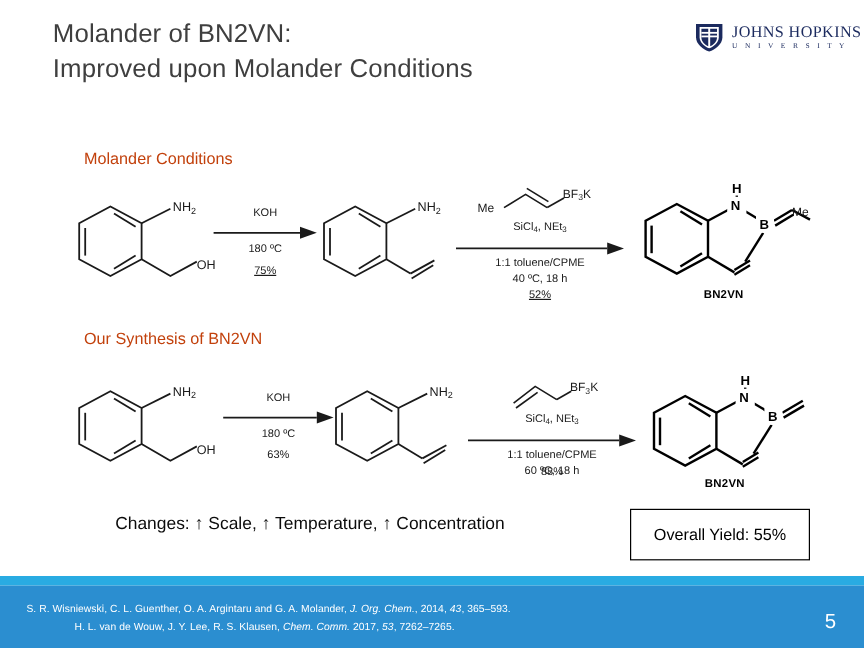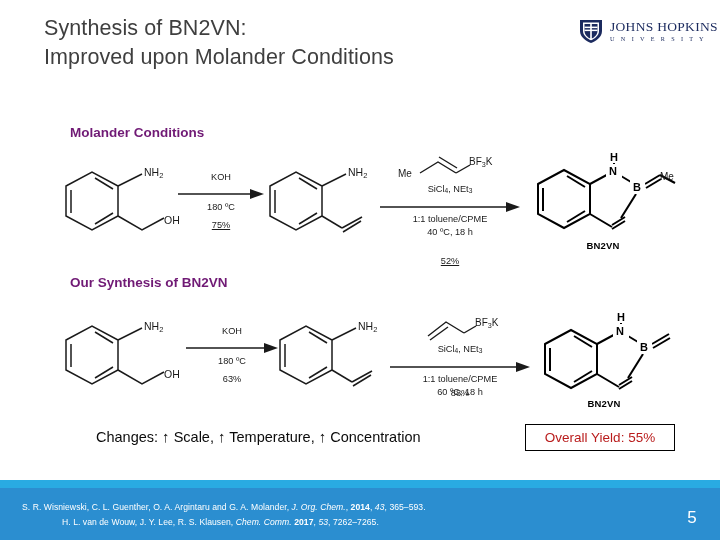--- a/index.html
+++ b/index.html
@@ -20,21 +20,21 @@
   .title-line { display: block; white-space: nowrap; }
 
   
   .logo { position: absolute; left: 578px; top: 18px; display: flex; align-items: center; gap: 6px; }
   .logo-text { display: flex; flex-direction: column; justify-content: center; }
   .logo-name { font-family: "Liberation Serif", serif; font-size: 13.5px; color: #1b2a5e; letter-spacing: 0.3px; line-height: 14px; white-space: nowrap; }
   .logo-sub { font-family: "Liberation Serif", serif; font-size: 6.2px; color: #1b2a5e; letter-spacing: 2.4px; line-height: 9px; white-space: nowrap; }
 
   
   .section-head {
-    position: absolute; font-size: 13.5px; color: #701a75; font-weight: 700; white-space: nowrap;
+    position: absolute; font-size: 13.5px; color: #c2410c; font-weight: 400; white-space: nowrap;
   }
   #head1 { left: 70px; top: 125px; }
   #head2 { left: 70px; top: 275px; }
 
   
   .scheme { position: absolute; left: 0; width: 720px; }
   #scheme1 { top: 150px; height: 110px; }
   #scheme2 { top: 302px; height: 112px; }
 
   .mol { position: absolute; }
@@ -59,58 +59,58 @@
 
   
   .changes {
     position: absolute; left: 96px; top: 428px;
     font-size: 14.5px; color: #0b0b0b; white-space: nowrap;
   }
   .uparrow { font-size: 15px; font-weight: bold; }
 
   
   .yieldbox {
-    position: absolute; left: 525px; top: 424px; width: 150px; height: 27px;
+    position: absolute; left: 525px; top: 424px; width: 150px; height: 43px;
     border: 1.4px solid #000; background: #fff;
     display: flex; align-items: center; justify-content: center;
-    font-size: 13.5px; color: #b91c1c; white-space: nowrap;
+    font-size: 13.5px; color: #000000; white-space: nowrap;
   }
 
   
   .footer-top {
     position: absolute; left: 0; top: 480px; width: 720px; height: 8px;
     background: #29abe2;
   }
   .footer-main {
     position: absolute; left: 0; top: 488px; width: 720px; height: 52px;
     background: #2b8ed0;
   }
   .cite {
     position: absolute; left: 22px; color: #ffffff; font-size: 8.6px;
     white-space: nowrap; letter-spacing: 0.05px;
   }
   #cite1 { top: 502px; }
   #cite2 { top: 517px; padding-left: 40px; }
   .cite i { font-style: italic; }
-  .cite b { font-weight: bold; }
+  .cite b { font-weight: normal; }
 
   .slideno {
     position: absolute; left: 678px; top: 508px; width: 28px;
     text-align: center; color: #ffffff; font-size: 17px;
   }
 
   svg { display: block; overflow: visible; }
 </style>
 </head>
 <body>
 
 <div class="slide">
 
   <div class="title">
-    <span class="title-line">Synthesis of BN2VN:</span>
+    <span class="title-line">Molander of BN2VN:</span>
     <span class="title-line">Improved upon Molander Conditions</span>
   </div>
 
   <div class="logo">
     <span>
       <svg width="26" height="26" viewBox="0 0 26 26">
         <path d="M2 2 H24 V13 C24 19 18 23 13 25 C8 23 2 19 2 13 Z" fill="#1b2a5e"></path>
         <path d="M5 4.5 H21 V13 C21 17.5 16.5 20.8 13 22.3 C9.5 20.8 5 17.5 5 13 Z" fill="#ffffff"></path>
         <path d="M6.5 6 H12.2 V20.6 C9.6 19.3 6.5 16.8 6.5 13 Z" fill="#1b2a5e"></path>
         <path d="M13.8 6 H19.5 V13 C19.5 16.8 16.4 19.3 13.8 20.6 Z" fill="#1b2a5e"></path>
@@ -184,21 +184,21 @@
       </div>
       <div class="cond cond-above" style="top:30px;">
         <span>SiCl</span><sub>4</sub><span>, NEt</span><sub>3</sub>
       </div>
       <svg width="140" height="12" style="position:absolute; top:47px; left:0;">
         <line x1="0" y1="6" x2="126" y2="6" stroke="#1a1a1a" stroke-width="1.5"></line>
         <polygon points="126,1 140,6 126,11" fill="#1a1a1a"></polygon>
       </svg>
       <div class="cond cond-below" style="top:60px;">1:1 toluene/CPME</div>
       <div class="cond cond-below" style="top:73px;text-align:center;">40 ºC, 18 h</div>
-      <div class="cond cond-below" style="top:102px;text-decoration:underline;">52%</div>
+      <div class="cond cond-below" style="top:86px;text-decoration:underline;">52%</div>
     </div>
 
     <div class="mol" style="left:528px; top:4px;">
       <svg width="150" height="86" viewBox="0 0 150 86">
         <g stroke="#000" stroke-width="2" fill="none">
           <path d="M10 30 L36 16 L62 30 L62 60 L36 74 L10 60 Z"></path>
           <path d="M15 34 L15 57"></path>
           <path d="M39 22 L57 33"></path>
           <path d="M39 68 L57 57"></path>
           <path d="M62 30 L86 17"></path>

